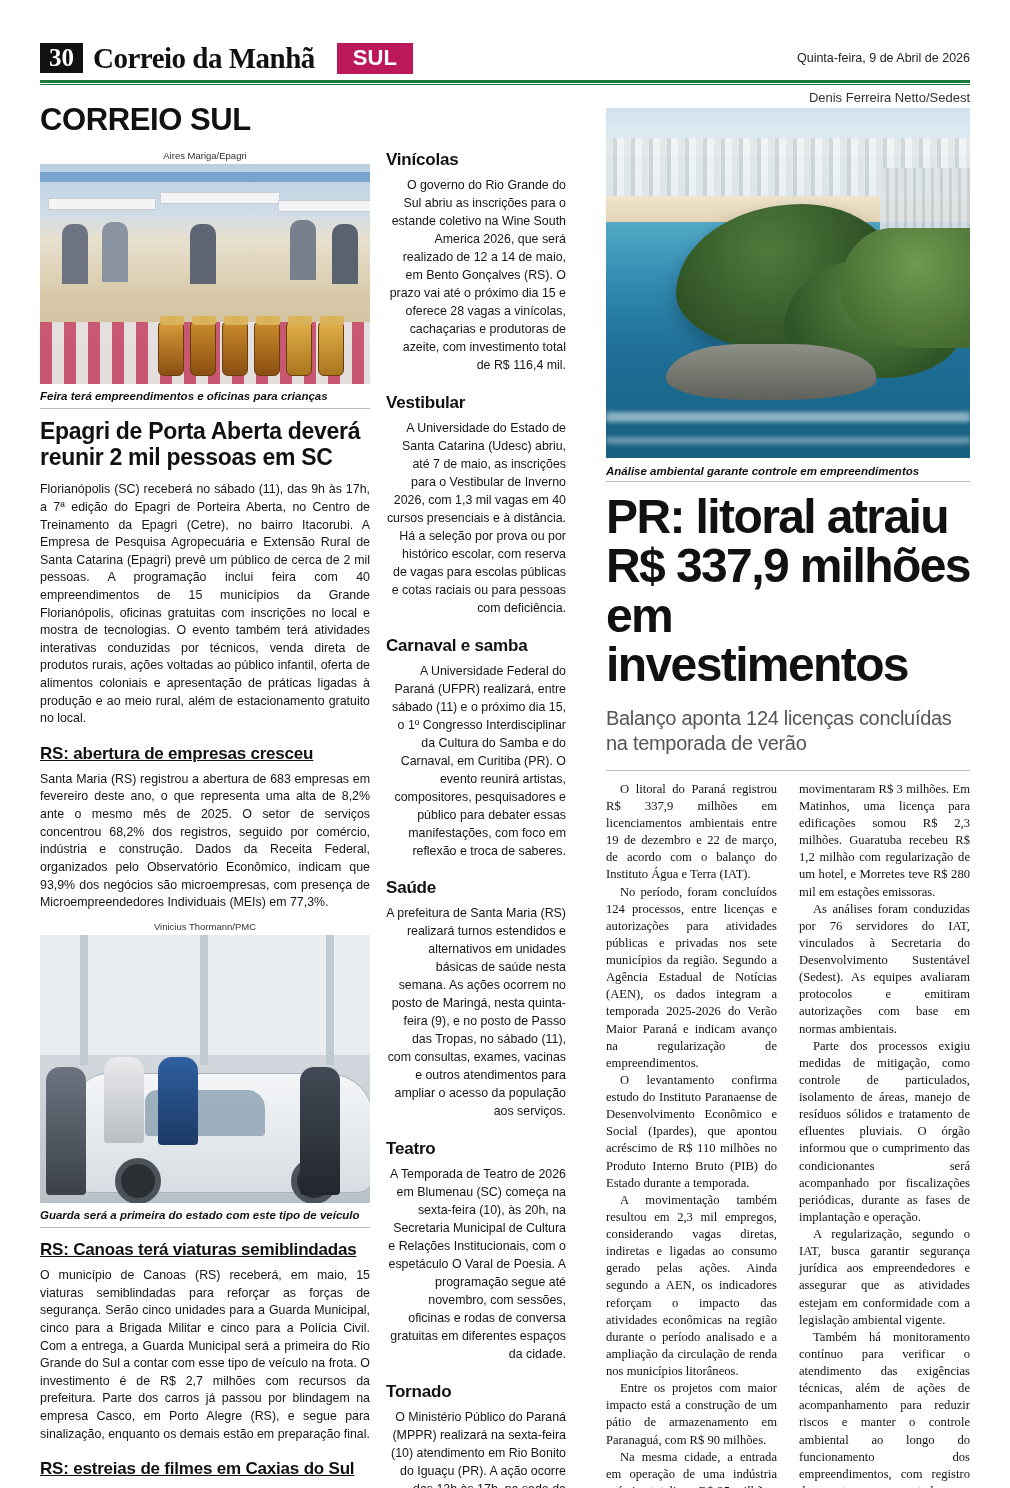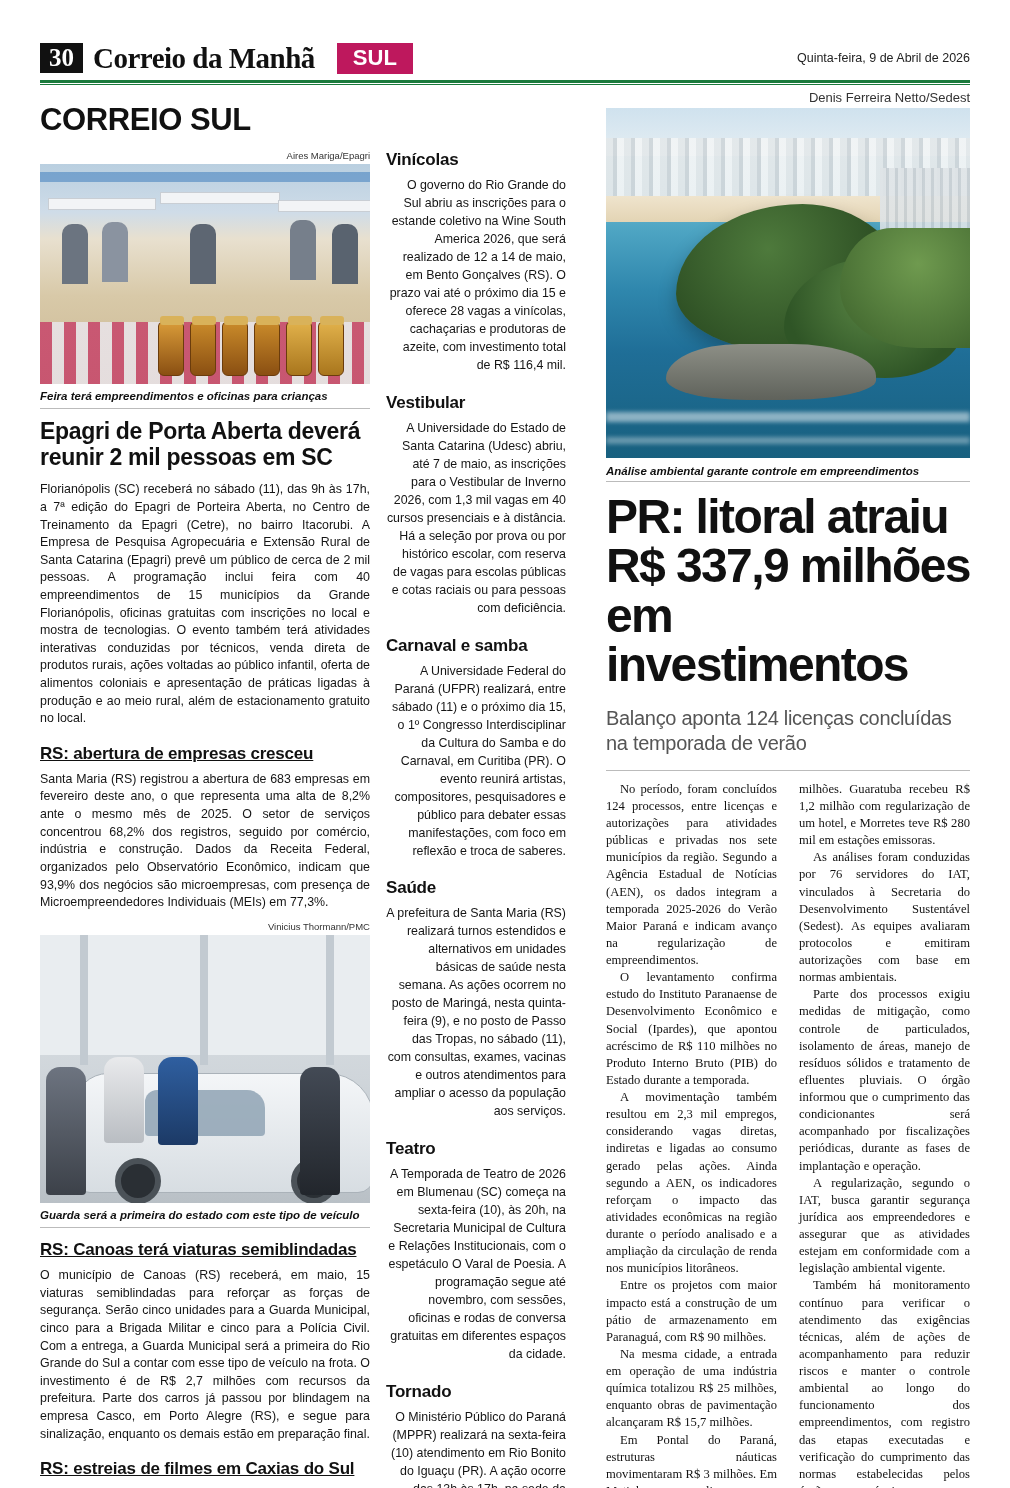--- a/index.html
+++ b/index.html
@@ -47,21 +47,21 @@
   .left-col { position:absolute; left:40px; top:98px; width:330px; }
   .mid-col  { position:absolute; left:386px; top:150px; width:180px; }
   .right-col{ position:absolute; left:606px; top:90px; width:364px; }
 
   .corsul-title {
     font-size:31px; font-weight:bold; letter-spacing:-0.4px; margin:4px 0 12px 0;
     color:#111;
   }
 
   .photo-credit {
-    font-size:9.5px; color:#333; text-align:right; margin-bottom:3px;
+    font-size:9.5px; color:#333; text-align:center; margin-bottom:3px;
   }
   .photo { width:100%; display:block; border:0; }
   .photo-caption {
     font-size:11.5px; font-weight:bold; color:#111; font-style:italic;
     margin:5px 0 4px 0; line-height:1.25;
   }
   .cap-rule { height:1px; background:#bbb; margin:5px 0 9px 0; }
 
   h2.headline {
     font-size:23px; line-height:1.13; font-weight:bold; margin:6px 0 11px 0;
@@ -322,20 +322,21 @@
       <div class="foam2"></div>
     </div>
     <div class="r-caption">Análise ambiental garante controle em empreendimentos</div>
     <div class="r-cap-rule"></div>
 
     <h1 class="big-headline">PR: litoral atraiu R$ 337,9 milhões em investimentos</h1>
     <div class="deck">Balanço aponta 124 licenças concluídas na temporada de verão</div>
     <div class="deck-rule"></div>
 
     <div class="two-col-text">
+      <p>O litoral do Paraná registrou R$ 337,9 milhões em licenciamentos ambientais entre 19 de dezembro e 22 de março, de acordo com o balanço do Instituto Água e Terra (IAT).</p>
       <p>No período, foram concluídos 124 processos, entre licenças e autorizações para atividades públicas e privadas nos sete municípios da região. Segundo a Agência Estadual de Notícias (AEN), os dados integram a temporada 2025-2026 do Verão Maior Paraná e indicam avanço na regularização de empreendimentos.</p>
       <p>O levantamento confirma estudo do Instituto Paranaense de Desenvolvimento Econômico e Social (Ipardes), que apontou acréscimo de R$ 110 milhões no Produto Interno Bruto (PIB) do Estado durante a temporada.</p>
       <p>A movimentação também resultou em 2,3 mil empregos, considerando vagas diretas, indiretas e ligadas ao consumo gerado pelas ações. Ainda segundo a AEN, os indicadores reforçam o impacto das atividades econômicas na região durante o período analisado e a ampliação da circulação de renda nos municípios litorâneos.</p>
       <p>Entre os projetos com maior impacto está a construção de um pátio de armazenamento em Paranaguá, com R$ 90 milhões.</p>
       <p>Na mesma cidade, a entrada em operação de uma indústria química totalizou R$ 25 milhões, enquanto obras de pavimentação alcançaram R$ 15,7 milhões.</p>
       <p>Em Pontal do Paraná, estruturas náuticas movimentaram R$ 3 milhões. Em Matinhos, uma licença para edificações somou R$ 2,3 milhões. Guaratuba recebeu R$ 1,2 milhão com regularização de um hotel, e Morretes teve R$ 280 mil em estações emissoras.</p>
       <p>As análises foram conduzidas por 76 servidores do IAT, vinculados à Secretaria do Desenvolvimento Sustentável (Sedest). As equipes avaliaram protocolos e emitiram autorizações com base em normas ambientais.</p>
       <p>Parte dos processos exigiu medidas de mitigação, como controle de particulados, isolamento de áreas, manejo de resíduos sólidos e tratamento de efluentes pluviais. O órgão informou que o cumprimento das condicionantes será acompanhado por fiscalizações periódicas, durante as fases de implantação e operação.</p>
       <p>A regularização, segundo o IAT, busca garantir segurança jurídica aos empreendedores e assegurar que as atividades estejam em conformidade com a legislação ambiental vigente.</p>
       <p>Também há monitoramento contínuo para verificar o atendimento das exigências técnicas, além de ações de acompanhamento para reduzir riscos e manter o controle ambiental ao longo do funcionamento dos empreendimentos, com registro das etapas executadas e verificação do cumprimento das normas estabelecidas pelos órgãos responsáveis.</p>

